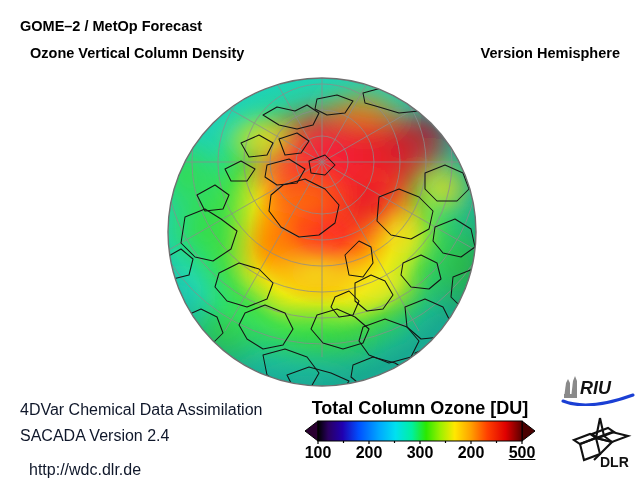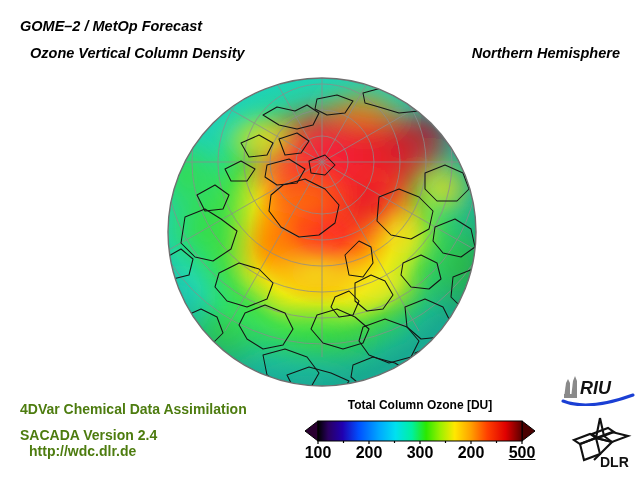--- a/index.html
+++ b/index.html
@@ -5,57 +5,57 @@
   html,body{margin:0;padding:0;}
   body{
     width:640px;height:480px;
     background:#ffffff;
     font-family:"Liberation Sans", sans-serif;
     overflow:hidden;
     position:relative;
   }
   #stage{position:absolute;left:0;top:0;width:640px;height:480px;}
 
-  .hdr{position:absolute;font-weight:bold;font-size:14.5px;color:#000;white-space:nowrap;font-style:italic;}
+  .hdr{position:absolute;font-weight:bold;font-size:14.5px;color:#000;white-space:nowrap;}
   #hdr-title{left:20px;top:18px;}
   #hdr-sub{left:20px;top:45px;margin-left:10px;}
   #hdr-date{right:20px;top:18px;text-align:right;}
   #hdr-hemi{right:20px;top:45px;text-align:right;}
 
-  .foot{position:absolute;left:20px;font-weight:bold;font-size:14px;color:#4d7c0f;white-space:nowrap;}
+  .foot{position:absolute;left:20px;font-weight:normal;font-size:16px;color:#0f172a;white-space:nowrap;}
   #foot-1{top:401px;}
   #foot-2{top:427px;}
-  #foot-3{top:443px;padding-left:9px;}
+  #foot-3{top:461px;padding-left:9px;}
 
   #globe-wrap{position:absolute;left:167px;top:77px;width:310px;height:310px;}
   #globe-svg{display:block;width:310px;height:310px;}
 
   #cb-wrap{position:absolute;left:300px;top:398px;width:240px;height:72px;}
   #cb-title{
     position:absolute;left:0;top:0;width:240px;text-align:center;
-    font-weight:bold;font-size:12px;color:#000;white-space:nowrap;
+    font-weight:bold;font-size:18px;color:#000;white-space:nowrap;
   }
   #cb-svg{position:absolute;left:0;top:20px;width:240px;height:26px;display:block;}
   #cb-ticks{position:absolute;left:0;top:46px;width:240px;height:24px;}
   .cb-lab{
     position:absolute;top:0;font-weight:bold;font-size:16px;color:#000;
     transform:translateX(-50%);white-space:nowrap;
   }
 
   #logo-riu{position:absolute;left:560px;top:374px;width:76px;height:32px;}
   #logo-dlr{position:absolute;left:566px;top:414px;width:70px;height:56px;}
 </style>
 </head>
 <body>
 
 <div id="stage">
 
   <div class="hdr" id="hdr-title">GOME–2 / MetOp Forecast</div>
   <div class="hdr" id="hdr-sub">Ozone Vertical Column Density</div>
-  <div class="hdr" id="hdr-hemi">Northern Hemisphere</div>
+  <div class="hdr" id="hdr-hemi">Version Hemisphere</div>
 
   <div id="globe-wrap">
     <svg id="globe-svg" viewBox="0 0 310 310" xmlns="http://www.w3.org/2000/svg">
       <defs>
         <clipPath id="disc">
             <circle cx="155" cy="155" r="154"></circle>
           </clipPath>
 
         <radialGradient id="gBase" cx="50%" cy="50%" r="50%">
           <stop offset="0%" stop-color="#ff2a2a"></stop>

